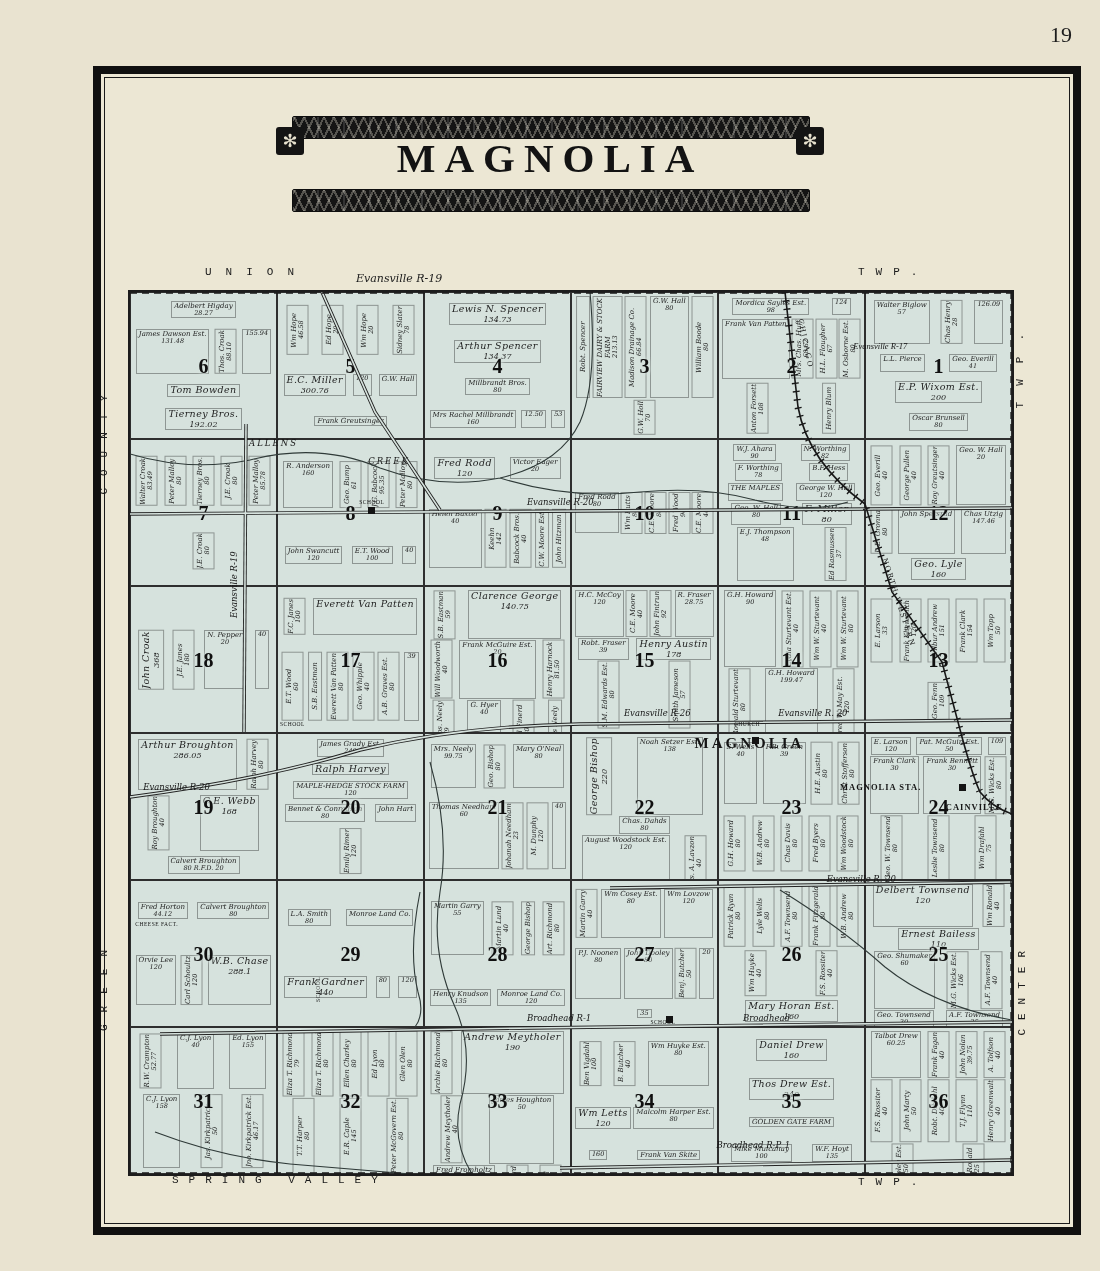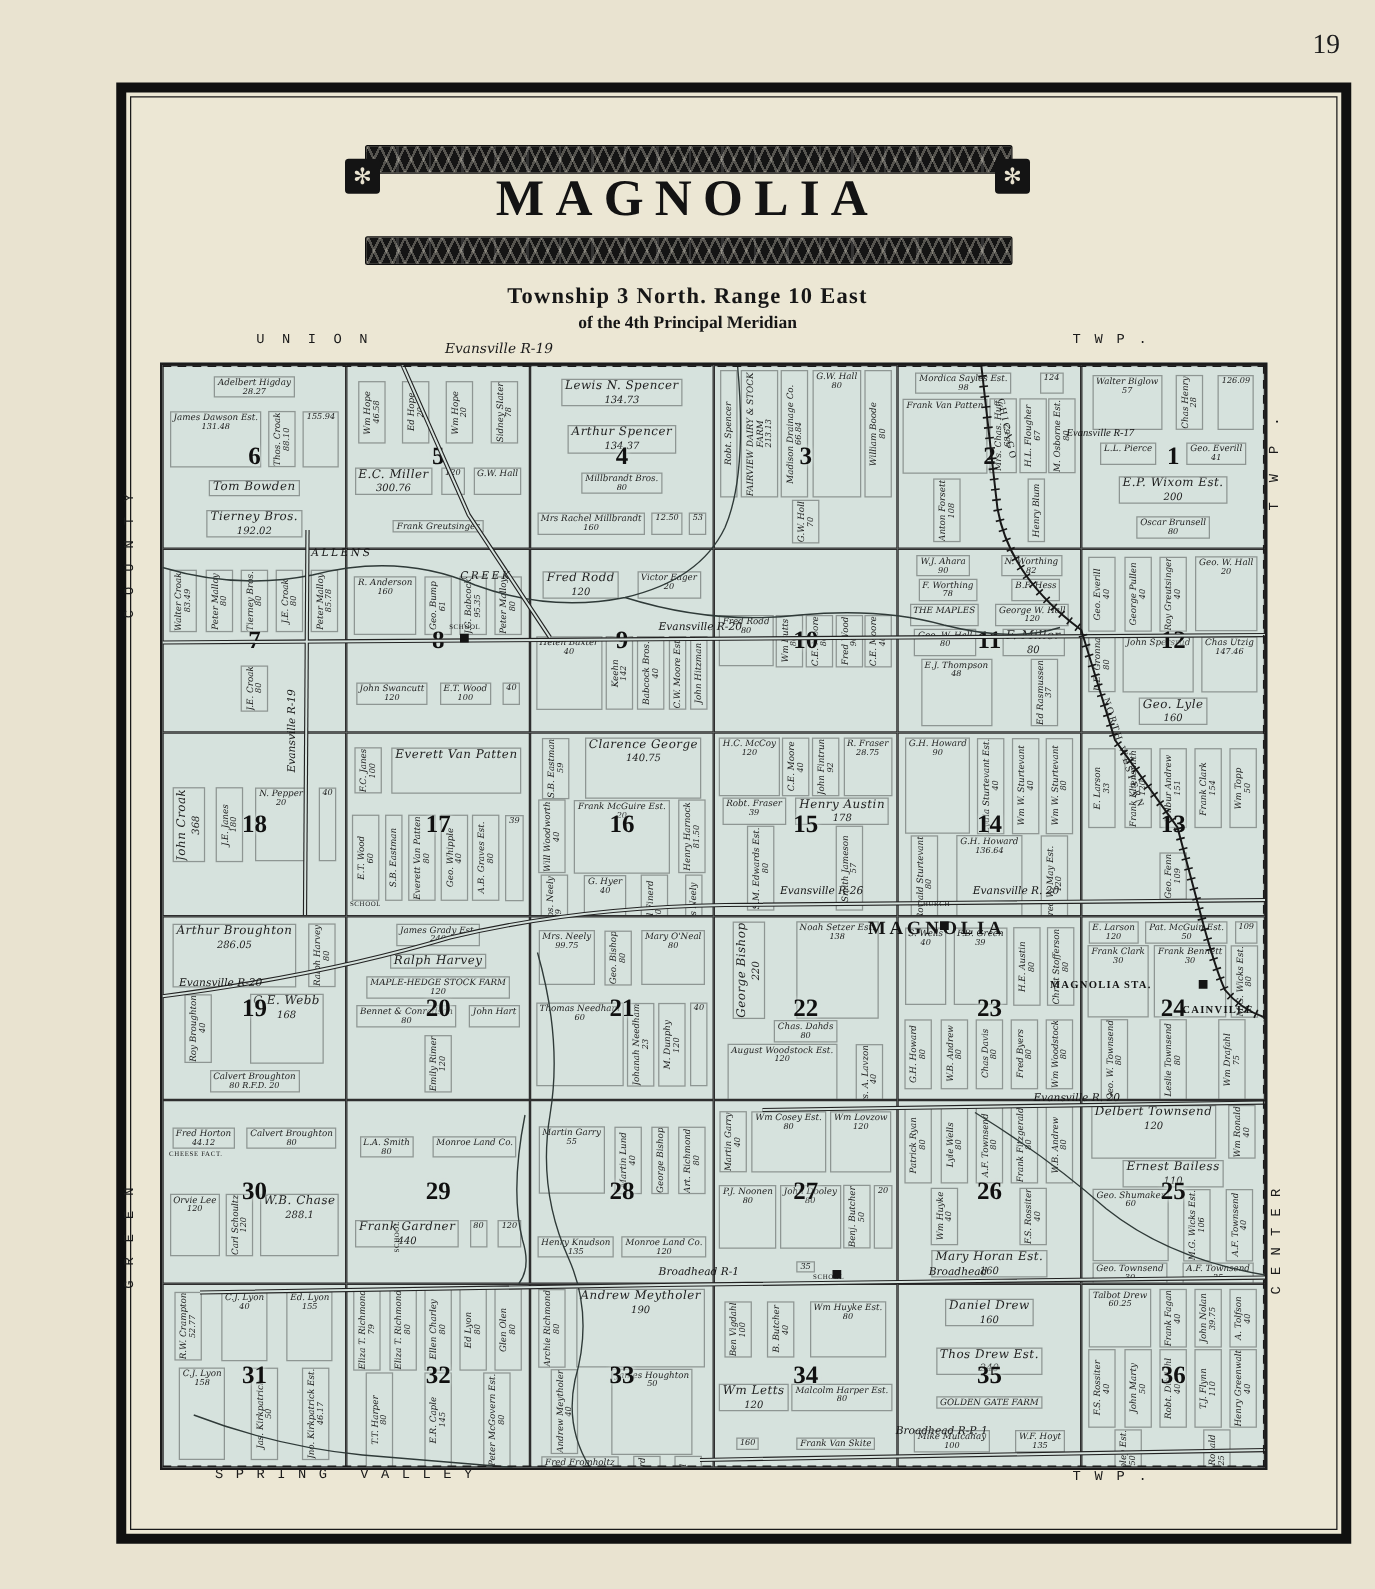--- a/index.html
+++ b/index.html
@@ -70,22 +70,20 @@
 
   <div class="frame">
     <div class="frame-inner"></div>
   </div>
 
   <div class="orn band1"></div>
   <div class="orn band2"></div>
   <div class="rosette rl">✻</div>
   <div class="rosette rr2">✻</div>
   <h1 class="map-title">MAGNOLIA</h1>
-  <div class="subtitle1">Township 3  North.  Range 10 East</div>
-  <div class="subtitle2">of the 4th Principal Meridian</div>
 
   <div class="edge hz" style="left:205px;top:266px;">UNION</div>
   <div class="edge roadlike" style="left:356px;top:272px;">Evansville R-19</div>
   <div class="edge hz" style="left:858px;top:266px;letter-spacing:11px;">TWP.</div>
   <div class="edge vt" style="left:98px;top:383px;">COUNTY</div>
   <div class="edge vt" style="left:98px;top:938px;">GREEN</div>
   <div class="edge vt" style="left:1014px;top:318px;letter-spacing:16px;">TWP.</div>
   <div class="edge vt" style="left:1016px;top:942px;letter-spacing:9px;">CENTER</div>
   <div class="edge hz" style="left:172px;top:1174px;letter-spacing:10px;">SPRING VALLEY</div>
   <div class="edge hz" style="left:858px;top:1176px;letter-spacing:11px;">TWP.</div>
@@ -617,21 +615,21 @@
             <div class="parcel vert">
               <span class="pn">Wm W. Sturtevant</span>
               <span class="pa">80</span>
             </div>
             <div class="parcel vert">
               <span class="pn">G. Rowald Sturtevant</span>
               <span class="pa">80</span>
             </div>
             <div class="parcel">
               <span class="pn">G.H. Howard</span>
-              <span class="pa">136.64</span>
+              <span class="pa">199.47</span>
             </div>
             <div class="parcel vert">
               <span class="pn">Fred W. May Est.</span>
               <span class="pa">120</span>
             </div>
           </div>
           <div class="snum">14</div>
         </div>
         <div class="sec">
           <div class="pwrap">

